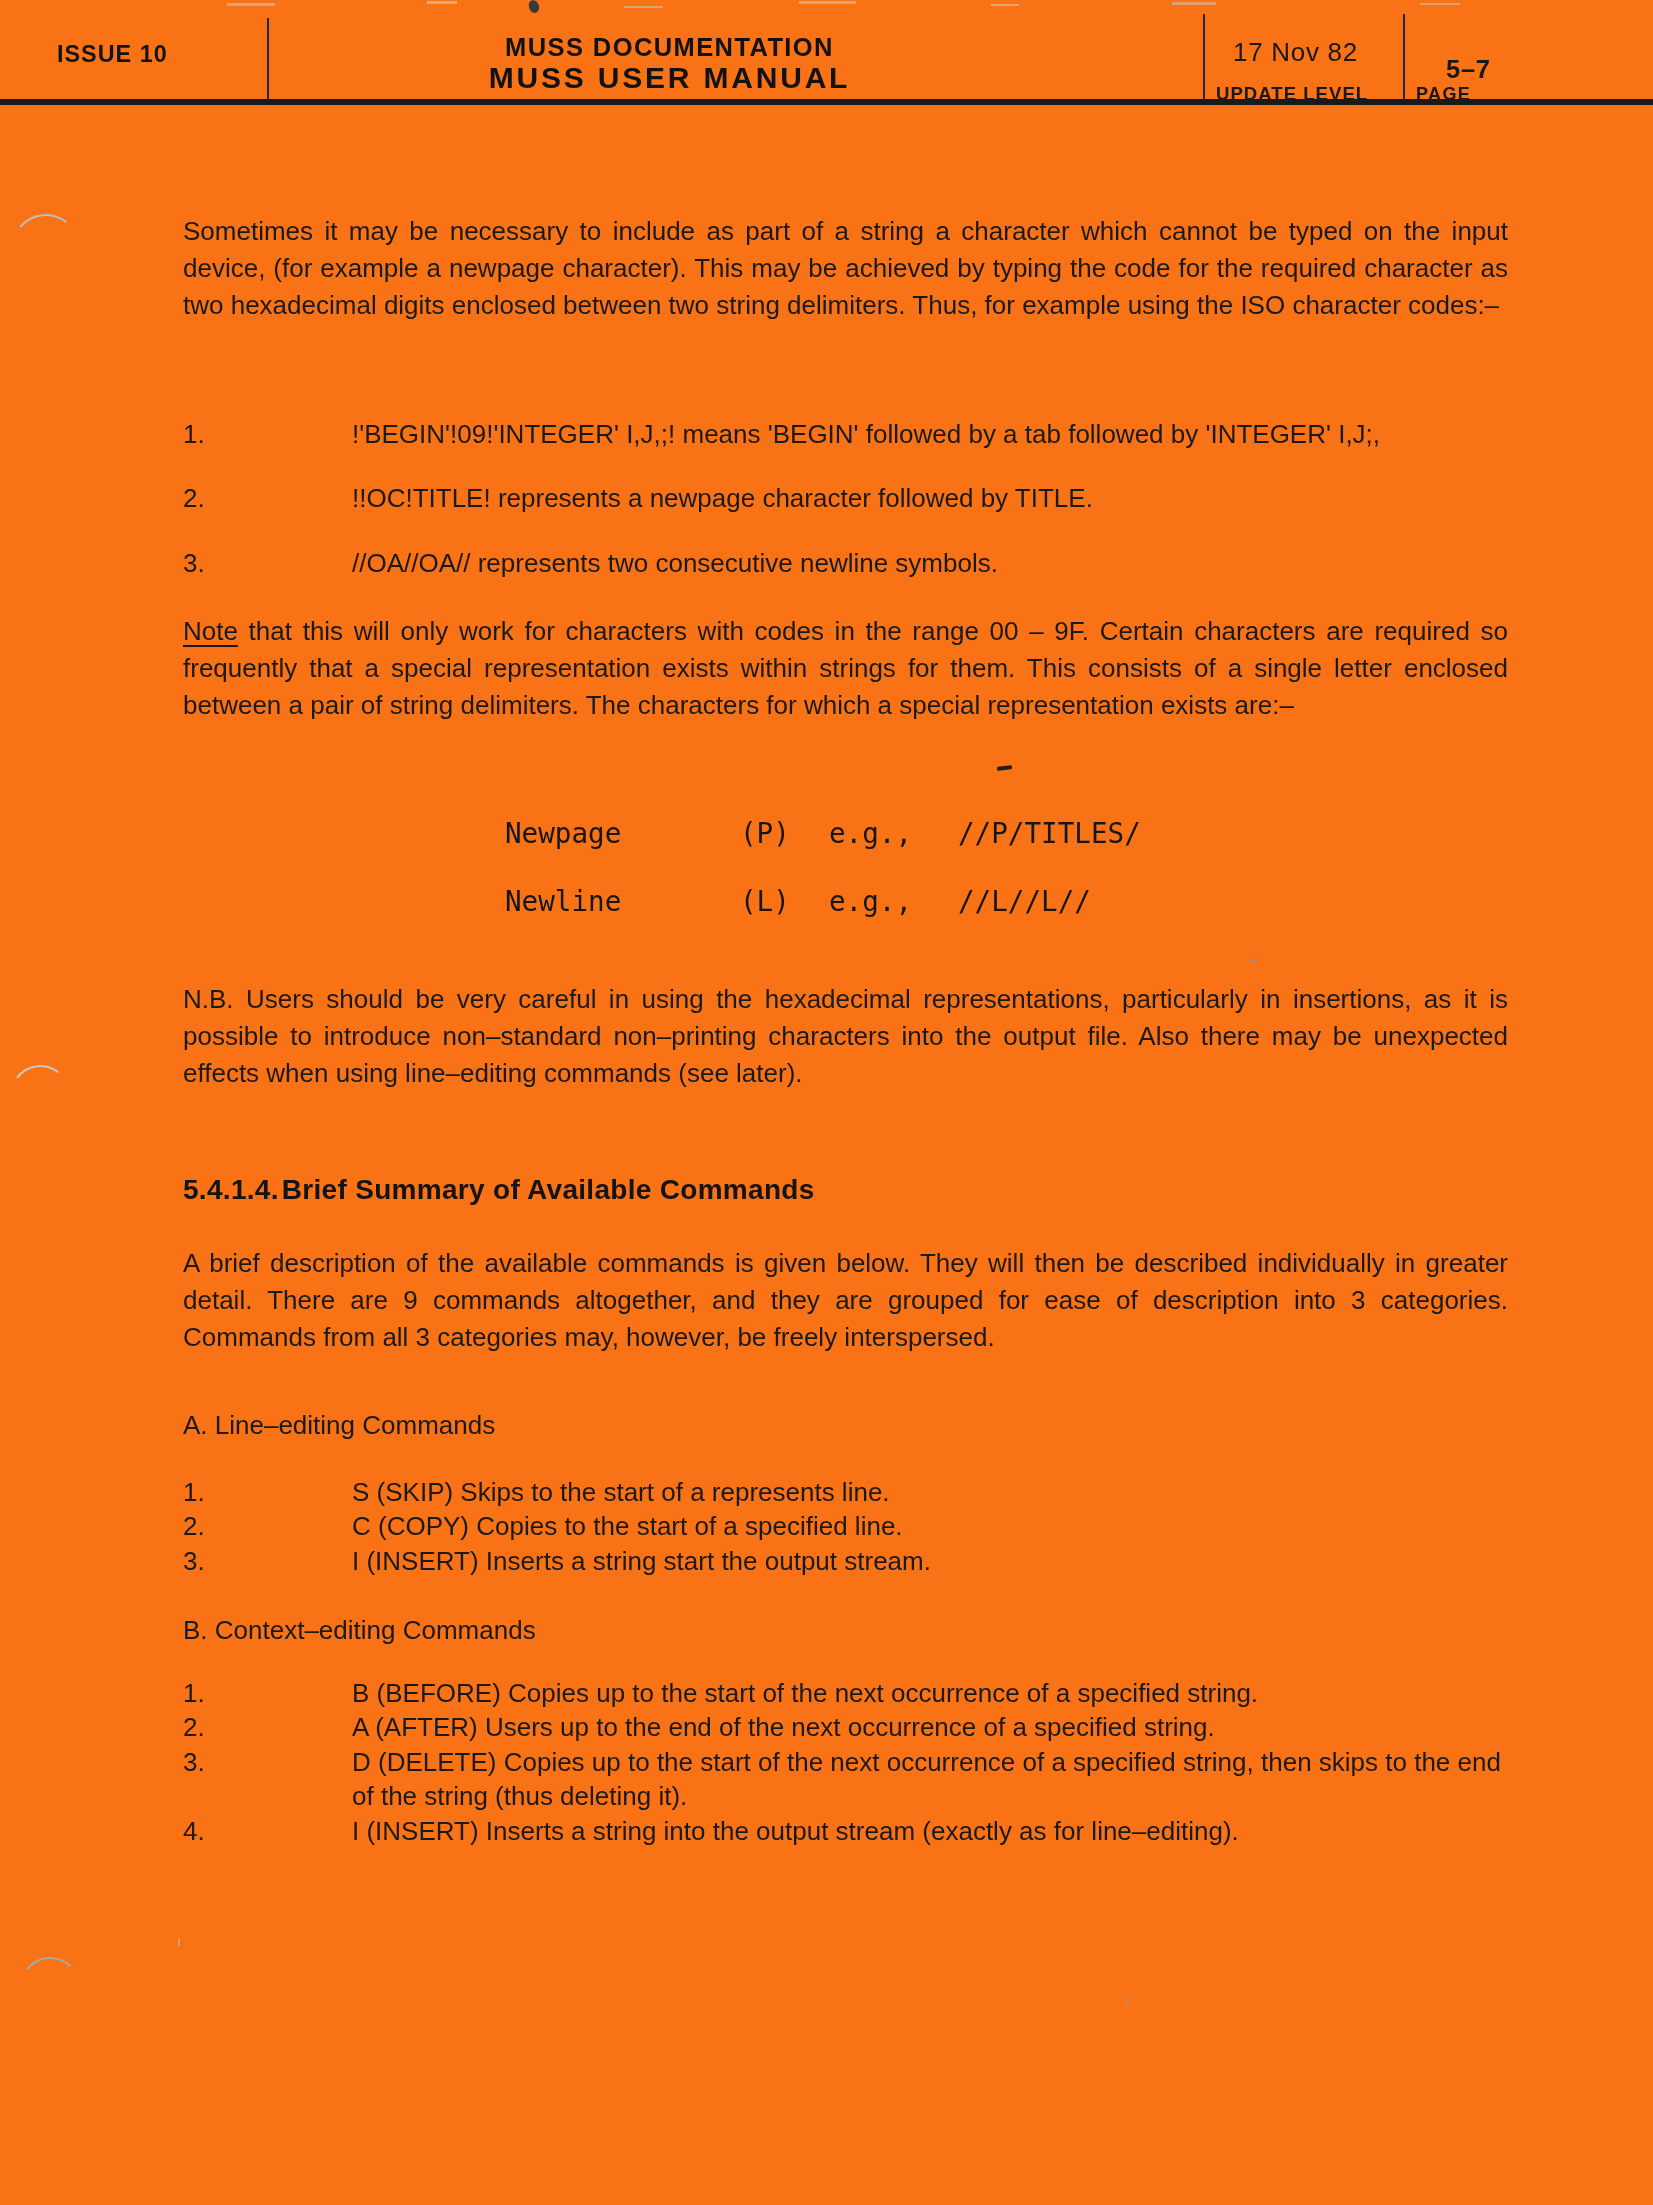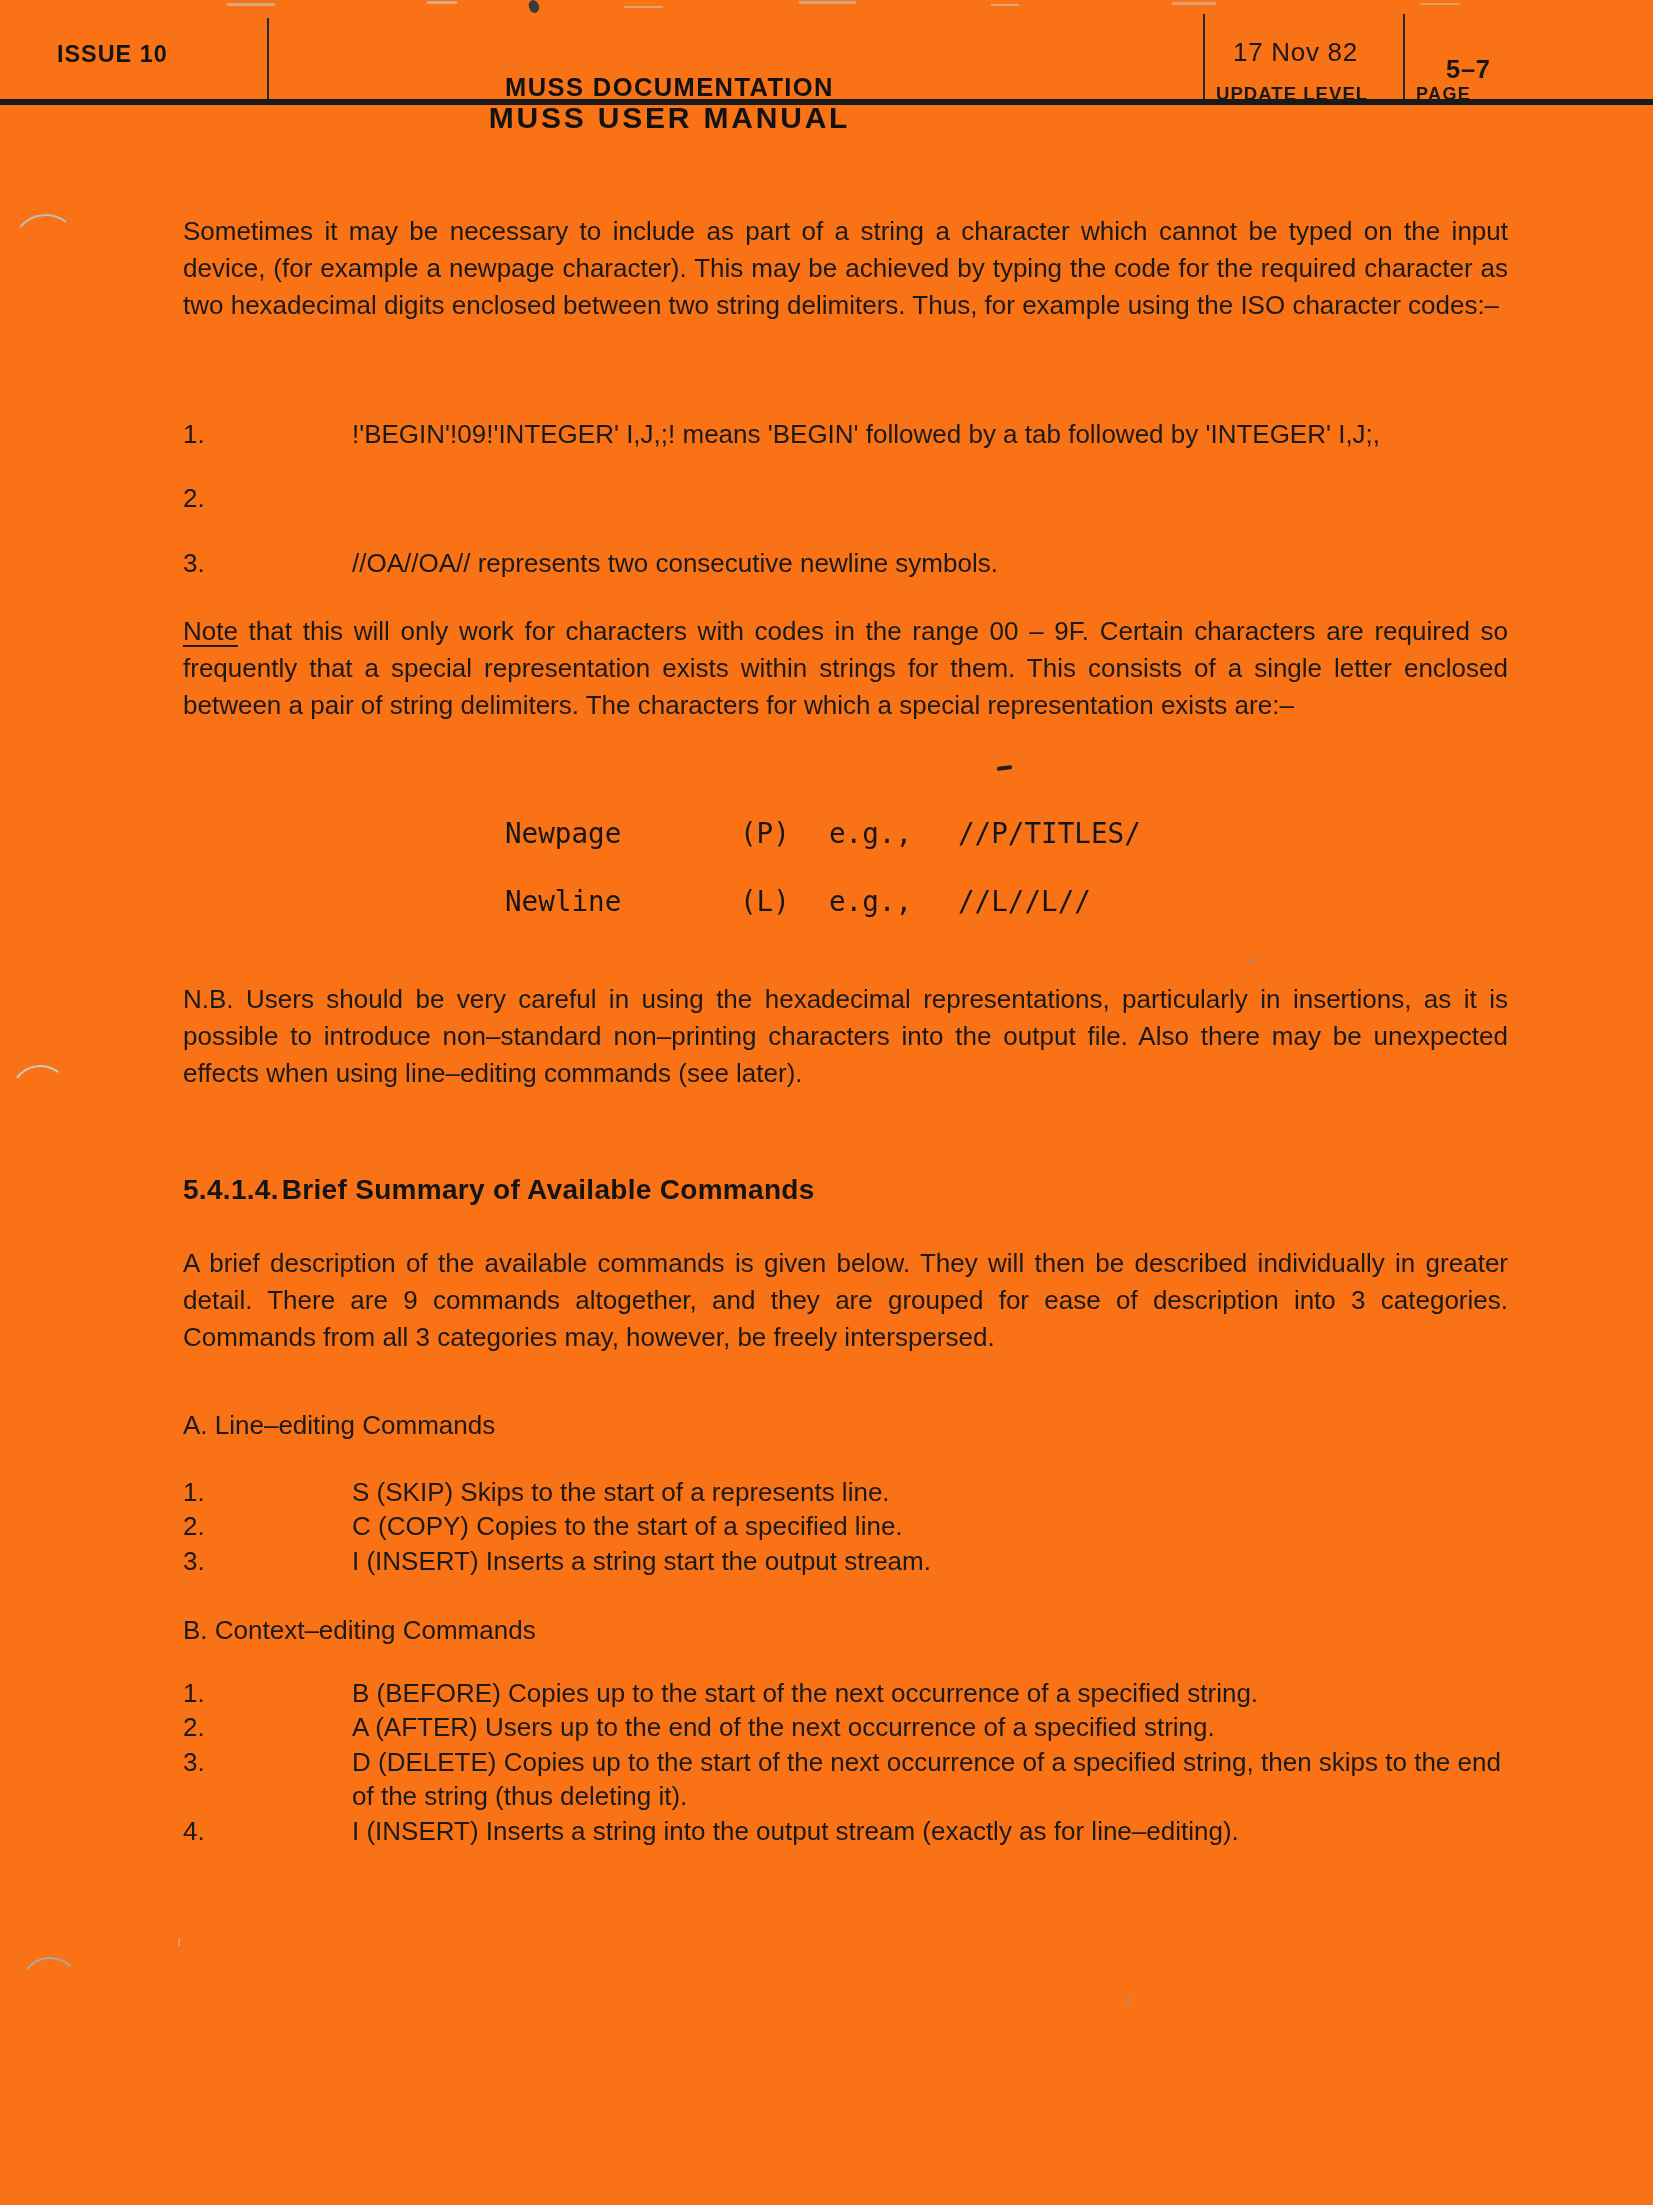--- a/index.html
+++ b/index.html
@@ -16,21 +16,21 @@
     color: #181818;
   }
   .abs { position: absolute; }
 
   
   .hdr-issue {
     left: 57px; top: 41px;
     font-size: 23.4px; font-weight: bold; letter-spacing: 1px; color: #141414;
   }
   .hdr-center {
-    left: 269px; top: 34px; width: 801px; text-align: center; color: #121212; margin-top: 40px;
+    left: 269px; top: 34px; width: 801px; text-align: center; color: #121212;
   }
   .hdr-title1 { font-size: 25.5px; font-weight: bold; letter-spacing: 1.4px; line-height: 27.6px; }
   .hdr-title2 { font-size: 30px; font-weight: bold; letter-spacing: 2.8px; line-height: 32px; margin-top: 0.7px; }
   .hdr-date { left: 1233px; top: 37px; font-size: 26px; font-weight: normal; letter-spacing: 0.7px; }
   .hdr-update { left: 1216px; top: 83px; font-size: 18.6px; font-weight: bold; letter-spacing: 1px; }
   .hdr-pagenum { left: 1446px; top: 55px; font-size: 25.5px; font-weight: bold; letter-spacing: 0.7px; }
   .hdr-pagelabel { left: 1416px; top: 84px; font-size: 18px; font-weight: bold; letter-spacing: 1.4px; }
   .vdiv { width: 2.1px; background: #262626; }
   .vdiv1 { left: 267px; top: 18px; height: 83px; }
   .vdiv2 { left: 1203px; top: 13.8px; height: 87px; }
@@ -151,20 +151,21 @@
   <div class="abs hrule"></div>
 
   <div class="abs para p-intro">Sometimes it may be necessary to include as part of a string a character which cannot be typed on the input device, (for example a newpage character).  This may be achieved by typing the code for the required character as two hexadecimal digits enclosed between two string delimiters.  Thus, for example using the ISO character codes:–</div>
 
   <div class="abs list-item hex1">
     <span class="num">1.</span>
     <span class="txt">!'BEGIN'!09!'INTEGER' I,J,;! means 'BEGIN' followed by a tab followed by 'INTEGER' I,J;,</span>
   </div>
   <div class="abs list-item hex2">
     <span class="num">2.</span>
+    <span class="txt">!!OC!TITLE! represents a newpage character followed by TITLE.</span>
   </div>
   <div class="abs list-item hex3">
     <span class="num">3.</span>
     <span class="txt">//OA//OA// represents two consecutive newline symbols.</span>
   </div>
 
   <div class="abs para p-note"><span class="u-note">Note</span><span> that this will only work for characters with codes in the range 00 – 9F.  Certain characters are required so frequently that a special representation exists within strings for them.  This consists of a single letter enclosed between a pair of string delimiters.  The characters for which a special representation exists are:–</span></div>
 
   <div class="abs mono-row sp1">
     <span class="c1">Newpage</span>

